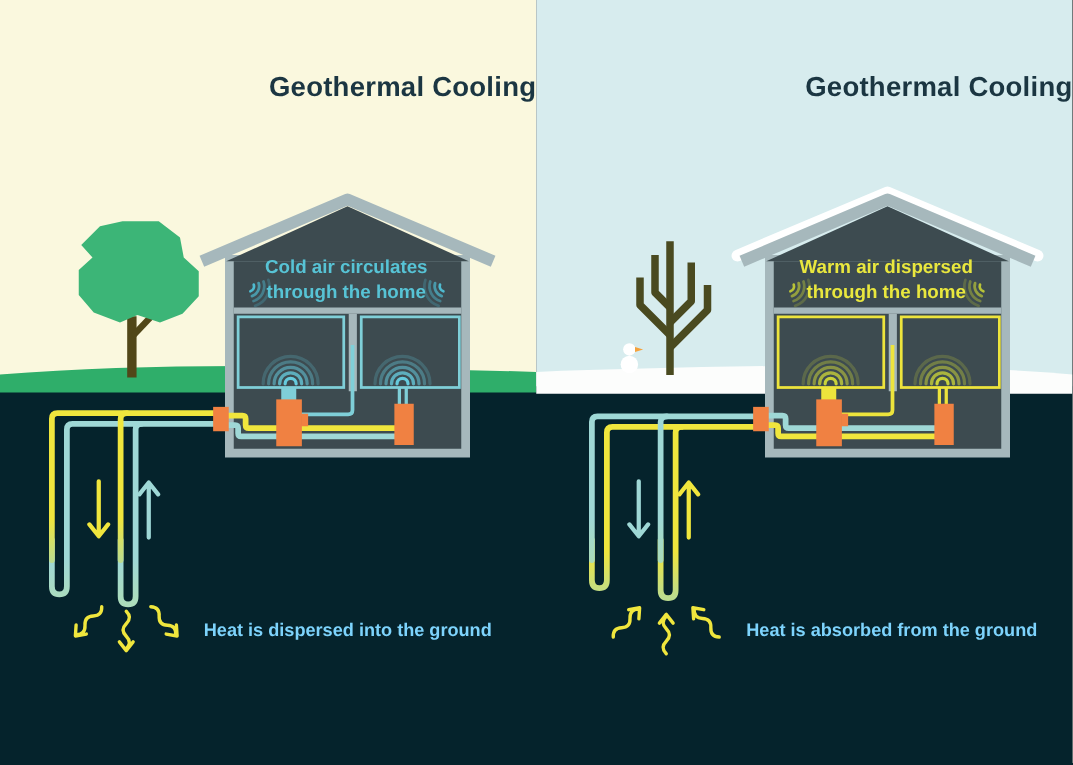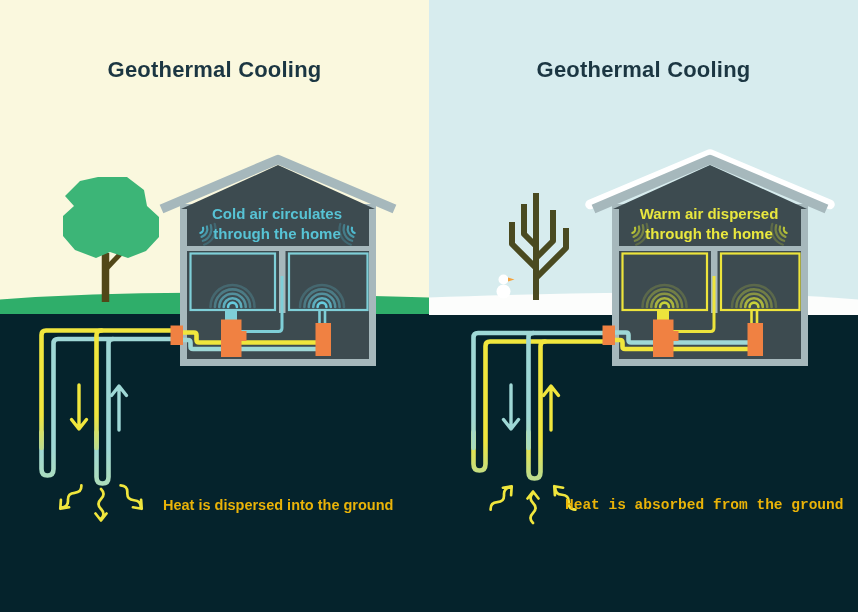--- a/index.html
+++ b/index.html
@@ -3,31 +3,31 @@
 <meta charset="utf-8">
 <style>
   html,body{margin:0;padding:0;background:#222;}
   #stage{position:relative;width:858px;height:612px;overflow:hidden;
          font-family:"Liberation Sans", sans-serif;}
   .sky{position:absolute;top:0;height:612px;width:429px;}
   #sky-summer{left:0;background:#FAF8DE;}
   #sky-winter{left:429px;background:#D7ECEE;}
   #art{position:absolute;left:0;top:0;z-index:2;}
   .txt{position:absolute;z-index:3;}
-  .title{top:57px;width:429px;text-align:center;font-size:22px;font-weight:600;
+  .title{top:57px;width:429px;text-align:right;font-size:22px;font-weight:600;
          color:#1B3642;letter-spacing:.2px;}
   #title-cool{left:0;}
   #title-heat{left:429px;}
   .house-label{top:204px;width:172px;text-align:center;font-size:15px;
                font-weight:600;line-height:1.32;}
   #label-cool{left:191px;color:#57C3D5;}
   #label-heat{left:623px;color:#E9E73E;}
-  .caption{top:497px;white-space:nowrap;font-size:14.5px;font-weight:600;color:#eab308;}
+  .caption{top:497px;white-space:nowrap;font-size:14.5px;font-weight:600;color:#7dd3fc;}
   #caption-cool{left:163px;}
-  #caption-heat{left:565px;font-family:Liberation Mono, monospace;}
+  #caption-heat{left:597px;}
 </style>
 </head>
 <body>
 
 <div id="stage">
   <div class="sky" id="sky-summer"></div>
   <div class="sky" id="sky-winter"></div>
 
   <svg id="art" width="858" height="612" viewBox="0 0 858 612">
     <defs>

